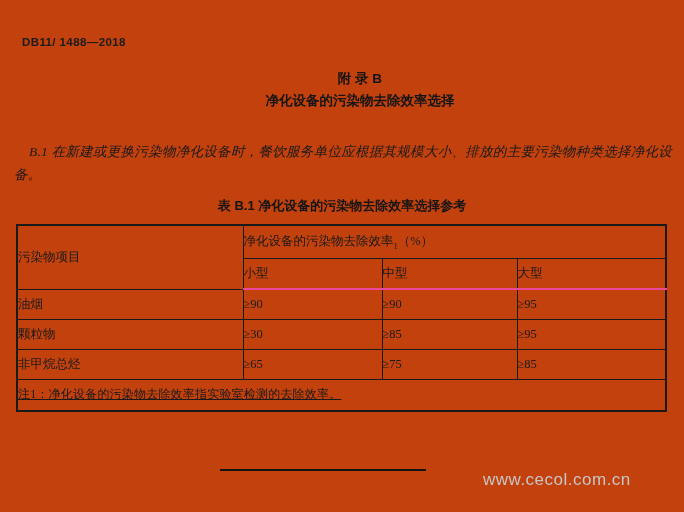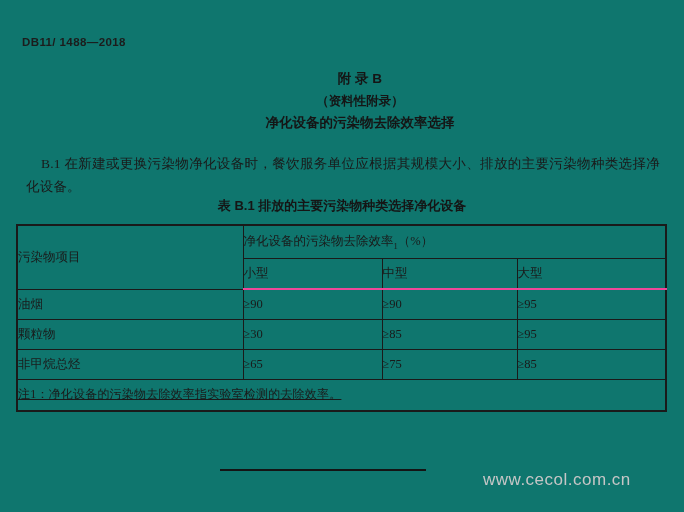--- a/index.html
+++ b/index.html
@@ -5,21 +5,21 @@
   html, body {
     margin: 0;
     padding: 0;
     background: #ffffff;
     font-family: "Liberation Serif", "DejaVu Serif", serif;
   }
   .page {
     position: relative;
     width: 684px;
     height: 512px;
-    background: #0f766e;
+    background: #c2410c;
     overflow: hidden;
     color: #1c1c1c;
   }
   .doc-number {
     position: absolute;
     left: 22px;
     top: 36px;
     font-family: "Liberation Sans", "DejaVu Sans", sans-serif;
     font-weight: 700;
     font-size: 11.5px;
@@ -42,27 +42,28 @@
     margin-left: 36px;
   }
   .title-block .t-sub {
     font-size: 12.5px;
   }
   .clause {
     position: absolute;
     left: 14px;
     right: 12px;
     top: 140px;
-    margin: 12px;
+    margin: 0;
     font-size: 13.5px;
     line-height: 23px;
     text-indent: 15px;
     letter-spacing: 0.2px;
     color: #1a1a1a;
     text-align: justify;
+    font-style: italic;
   }
   .table-caption {
     position: absolute;
     left: 0;
     right: 0;
     top: 197px;
     text-align: center;
     font-family: "Liberation Sans", "DejaVu Sans", sans-serif;
     font-weight: 700;
     font-size: 13px;
@@ -128,27 +129,26 @@
 </style>
 </head>
 <body>
 
 <div class="page">
 
   <div class="doc-number">DB11/ 1488—2018</div>
 
   <div class="title-block">
     <div class="t-line">附 录 B</div>
-    <div class="t-line t-sub">（资料性附录）</div>
     <div class="t-line">净化设备的污染物去除效率选择</div>
   </div>
 
   <p class="clause">B.1 在新建或更换污染物净化设备时，餐饮服务单位应根据其规模大小、排放的主要污染物种类选择净化设备。</p>
 
-  <div class="table-caption">表 B.1  排放的主要污染物种类选择净化设备</div>
+  <div class="table-caption">表 B.1  净化设备的污染物去除效率选择参考</div>
 
   <table class="eff-table">
     <colgroup>
       <col style="width:226px">
       <col style="width:139px">
       <col style="width:135px">
       <col style="width:149px">
     </colgroup>
     <tbody>
       <tr class="hrow1">

